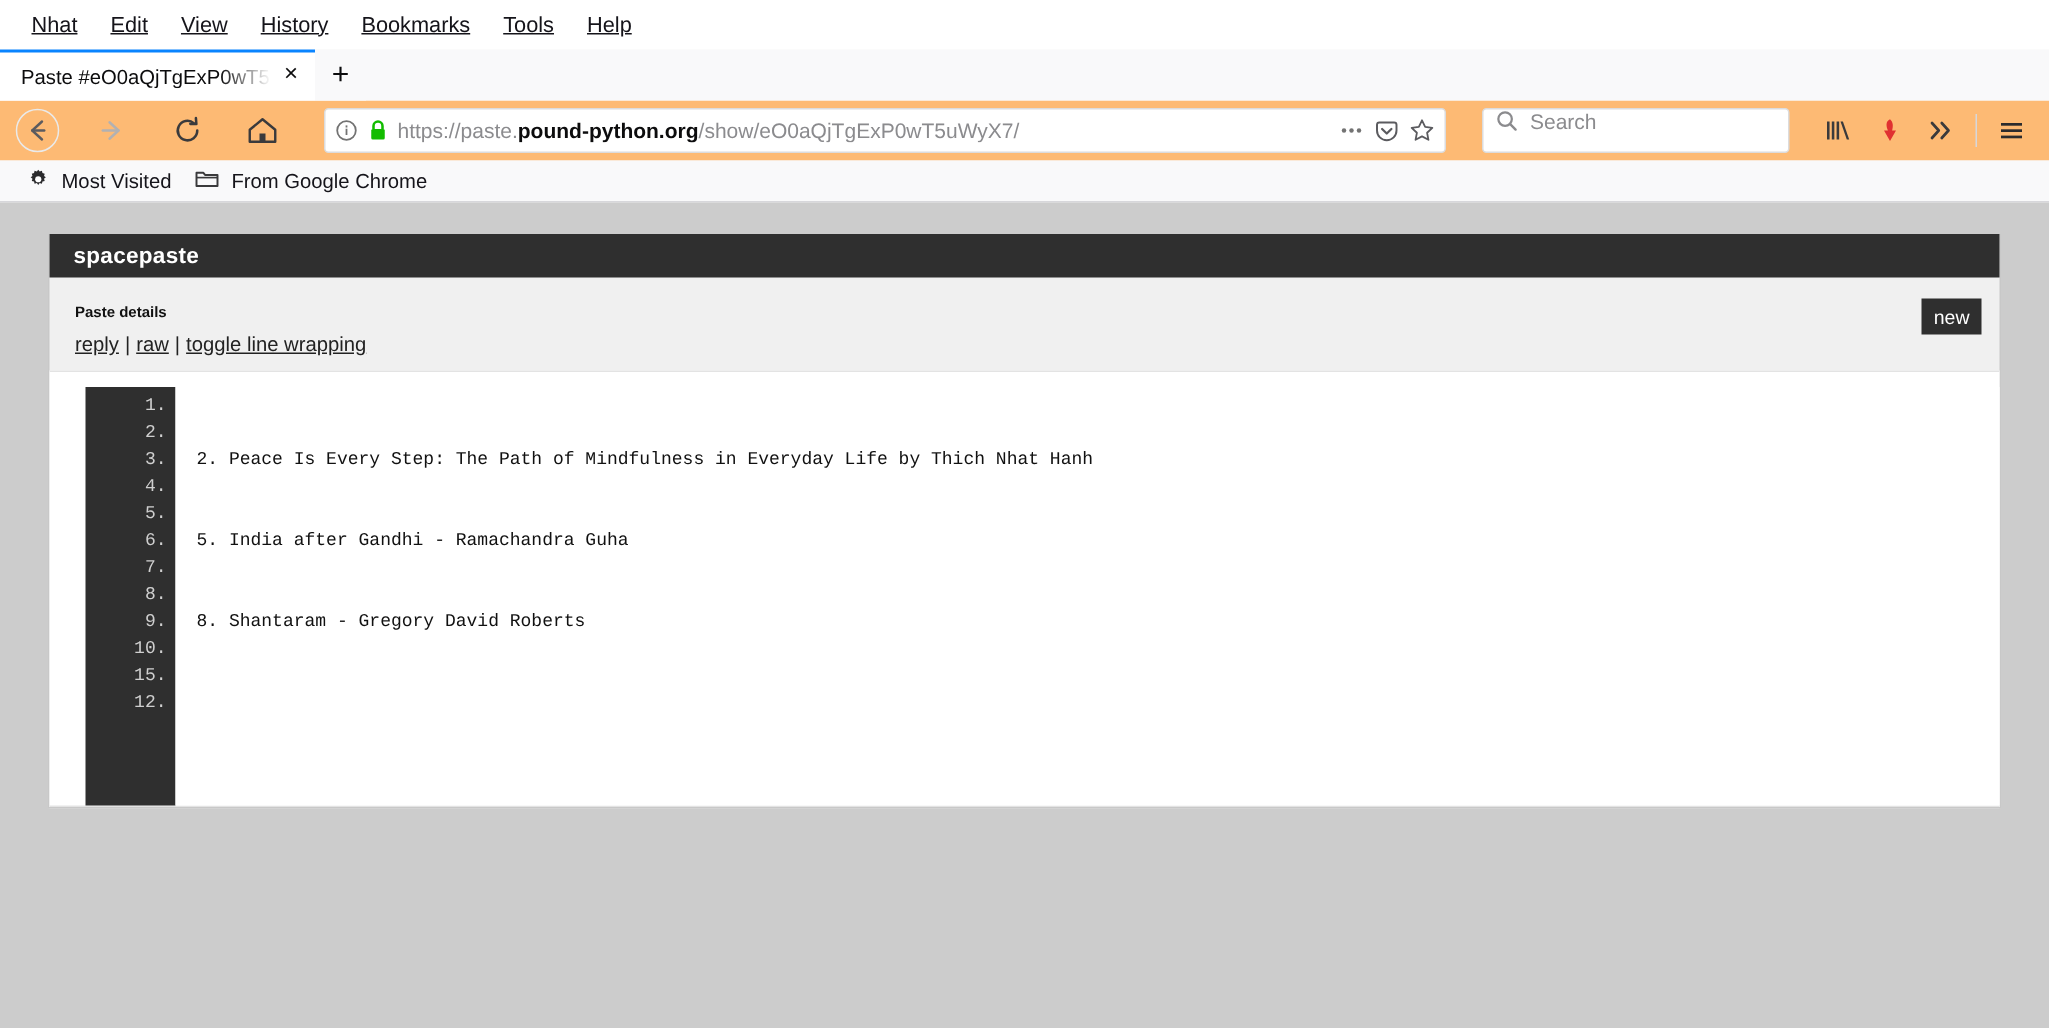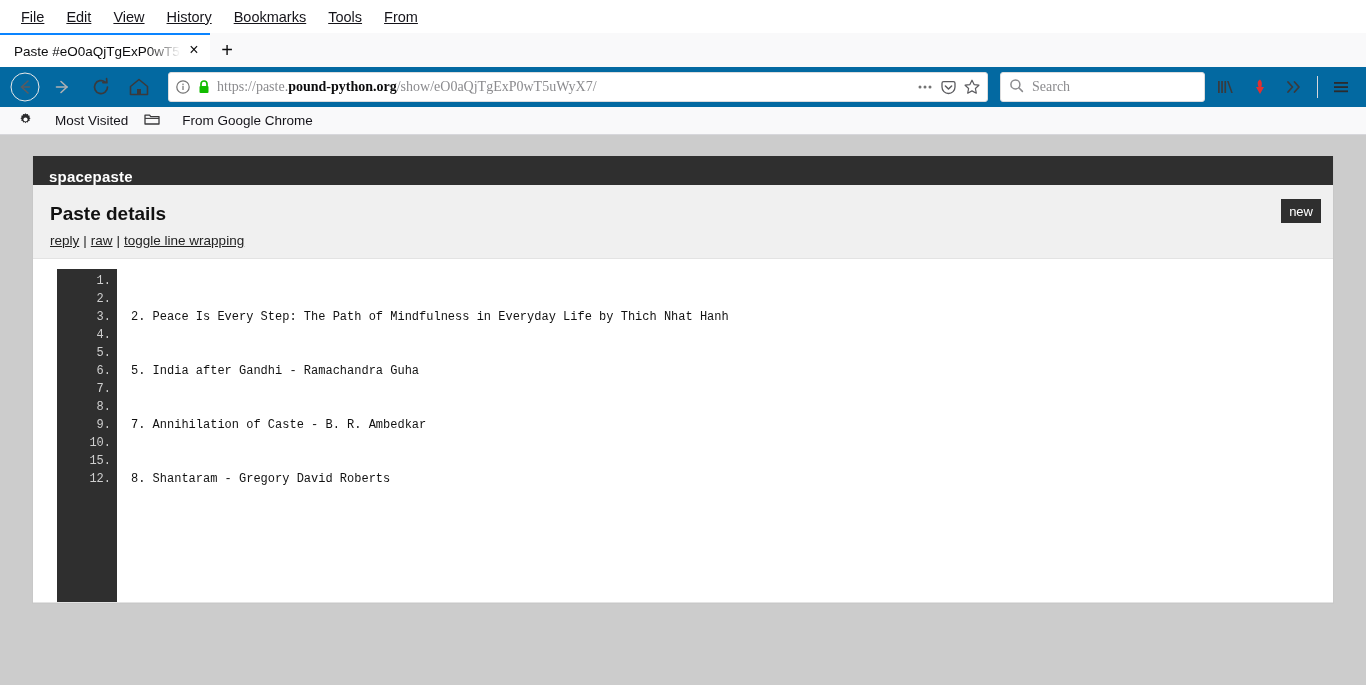--- a/index.html
+++ b/index.html
@@ -59,23 +59,23 @@
     text-align:center; font-size: 16px; color:#0c0c0d; cursor: pointer;
   }
   .newtab {
     width: 34px; height: 34px; display:flex; align-items:center;
     justify-content:center; font-size: 20px; color:#0c0c0d; cursor:pointer;
     background: #f9f9fa;
   }
 
   
   .navbar {
-    height: 40px; background:#0369a1;
-    display:flex; align-items:center; gap: 4px;
-    padding: 0 8px; flex: none; font-family: Liberation Serif, serif;
+    height: 40px; background:#fdba74;
+    display:flex; align-items:center; gap: 16px;
+    padding: 0 8px; flex: none;
   }
   .navbtn {
     width: 34px; height: 34px; flex:none;
     display:flex; align-items:center; justify-content:center;
     cursor: pointer;
   }
   .navbtn svg { display:block; }
 
   .urlbar {
     flex: 1 1 auto; height: 30px; margin: 0 8px;
@@ -88,65 +88,65 @@
     white-space: nowrap; overflow:hidden; min-width:0;
   }
   .url-text .host { color:#0c0c0d; font-weight: bold; }
   .url-text .scheme { color:#8b8b8e; }
   .url-text .path { color:#8b8b8e; }
   .url-icon { flex:none; display:flex; align-items:center; }
 
   .searchbar {
     flex: none; width: 205px; height: 30px;
     background:#ffffff; border:1px solid #dcdcdd; border-radius: 3px;
-    display:flex; align-items:center; padding: 0 8px; gap: 8px;
+    display:flex; align-items:flex-start; padding: 0 8px; gap: 8px;
   }
   .search-placeholder { font-size: 14px; color:#8b8b8e; }
 
   .toolbar-right { display:flex; align-items:center; gap:0px; flex:none; }
   .vsep { width:1px; height:22px; background:#d7d7db; margin: 0 6px; }
 
   
   .bookmarkbar {
     height: 28px; background:#f9f9fa;
     display:flex; align-items:center; gap: 4px;
     padding-left: 12px; flex:none;
     border-bottom: 1px solid #d7d7db;
   }
   .bm {
-    display:flex; align-items:center; gap:22px;
+    display:flex; align-items:center; gap:8px;
     font-size:13.5px; color:#15141a; padding: 2px 6px; cursor:pointer;
     white-space:nowrap;
   }
 
   
   .viewport {
     flex: 1 1 auto; background:#cccccc; overflow:hidden;
     padding: 21px 0 0 0;
   }
   .page {
     width: 1302px; margin: 0 auto;
     background:#f0f0f0;
     border: 1px solid #c8c8c8;
     border-top: none;
     display:flex; flex-direction:column;
   }
   .pagehead {
     background:#2f2f2f; height: 29px;
-    display:flex; align-items:flex-end; padding-left: 16px;
+    display:flex; align-items:center; padding-left: 16px;
   }
   .pagehead .brand {
     color:#ffffff; font-weight:bold; font-size:15px;
     letter-spacing: .2px;
   }
 
   .pagebody { padding: 0; position: relative; }
 
   .section-title {
-    font-size: 19px; font-weight: bold; color:#111;
+    font-size: 10px; font-weight: bold; color:#111;
     padding: 18px 0 8px 17px;
   }
   .badge-new {
     position:absolute; right: 12px; top: 14px;
     background:#2f2f2f; color:#fff; font-size: 13px;
     padding: 5px 8px 4px 8px;
   }
   .toolrow {
     padding: 0 0 10px 17px;
     font-size: 13.5px; color:#222;
@@ -177,27 +177,27 @@
     padding: 3px 0 6px 14px; white-space: pre; overflow:hidden;
   }
   .codelines div { white-space: pre; }
 </style>
 </head>
 <body>
 
 <div class="browser">
 
   <div class="menubar">
-    <div class="menu-item"><span class="ul">File</span></div>
+    <div class="menu-item"><span class="ul">Nhat</span></div>
     <div class="menu-item"><span class="ul">Edit</span></div>
     <div class="menu-item"><span class="ul">View</span></div>
     <div class="menu-item"><span class="ul">History</span></div>
     <div class="menu-item"><span class="ul">Bookmarks</span></div>
     <div class="menu-item"><span class="ul">Tools</span></div>
-    <div class="menu-item"><span class="ul">From</span></div>
+    <div class="menu-item"><span class="ul">Help</span></div>
   </div>
 
   <div class="tabstrip">
     <div class="tab">
       <span class="tab-title">Paste #eO0aQjTgExP0wT5uWyX7</span>
       <span class="tab-close">×</span>
     </div>
     <div class="newtab">+</div>
   </div>
 
@@ -357,21 +357,20 @@
               <div>7.</div>
               <div>8.</div>
               <div>9.</div>
               <div>10.</div>
               <div>15.</div>
               <div>12.</div>
             </div>
             <div class="codelines">
               <div>2. Peace Is Every Step: The Path of Mindfulness in Everyday Life by Thich Nhat Hanh</div>
               <div>5. India after Gandhi - Ramachandra Guha</div>
-              <div>7. Annihilation of Caste - B. R. Ambedkar</div>
               <div>8. Shantaram - Gregory David Roberts</div>
               
               
               
               
             </div>
           </div>
         </div>
 
       </div>

